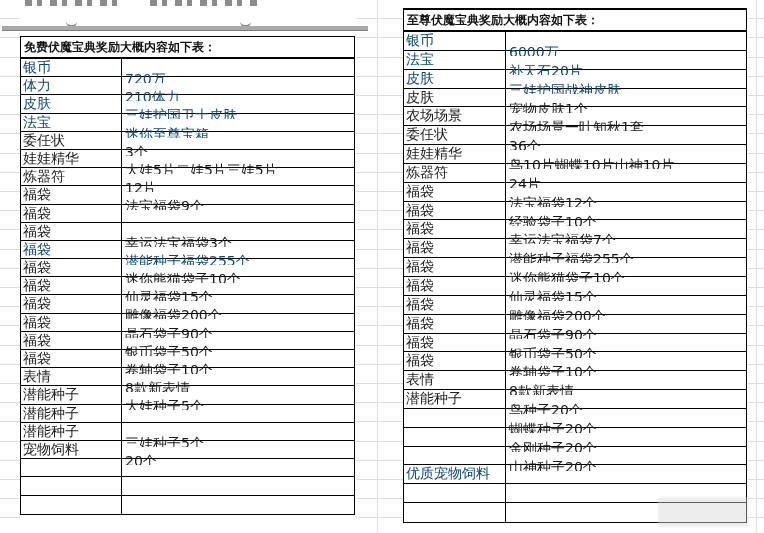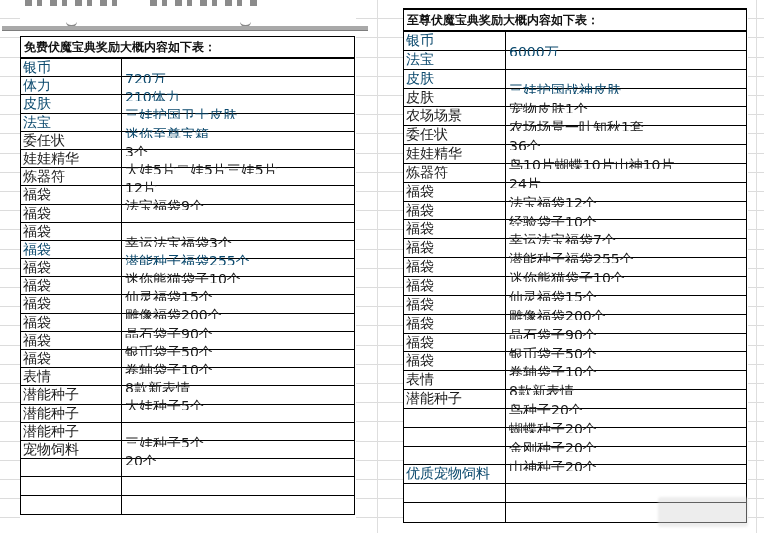--- a/index.html
+++ b/index.html
@@ -165,20 +165,21 @@
 
   <div id="right-table" class="rewards-table">
     <div class="ttitle">至尊伏魔宝典奖励大概内容如下表：</div>
     <div>
         <div class="trow">
           <div class="cell c1 red">银币</div>
           <div class="cell c2 red">6000万</div>
         </div>
         <div class="trow">
           <div class="cell c1 red">法宝</div>
+          <div class="cell c2 red">补天石20片</div>
         </div>
         <div class="trow">
           <div class="cell c1 red">皮肤</div>
           <div class="cell c2 red">三娃护国战神皮肤</div>
         </div>
         <div class="trow">
           <div class="cell c1">皮肤</div>
           <div class="cell c2">宠物皮肤1个</div>
         </div>
         <div class="trow">

